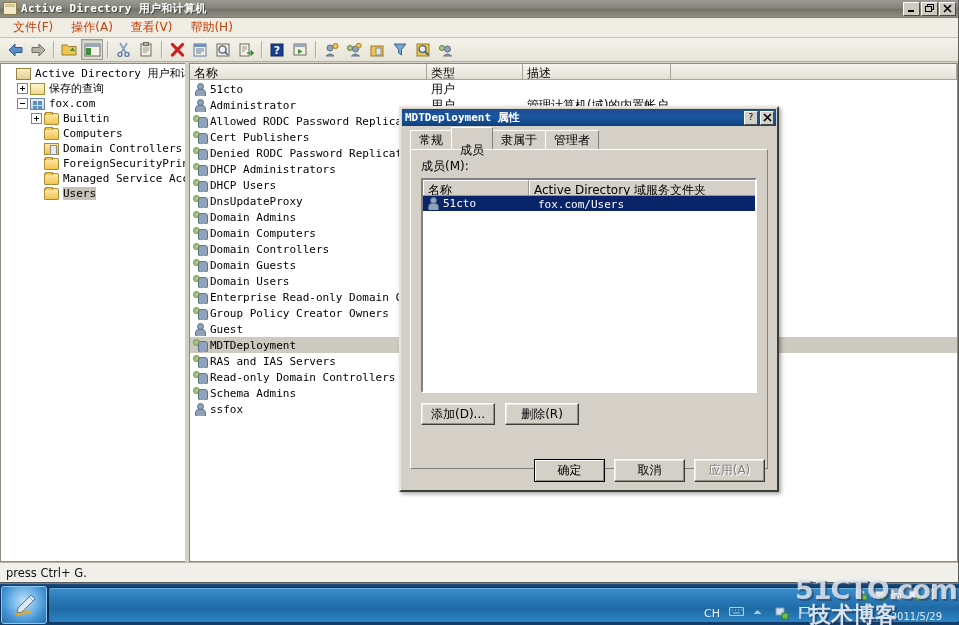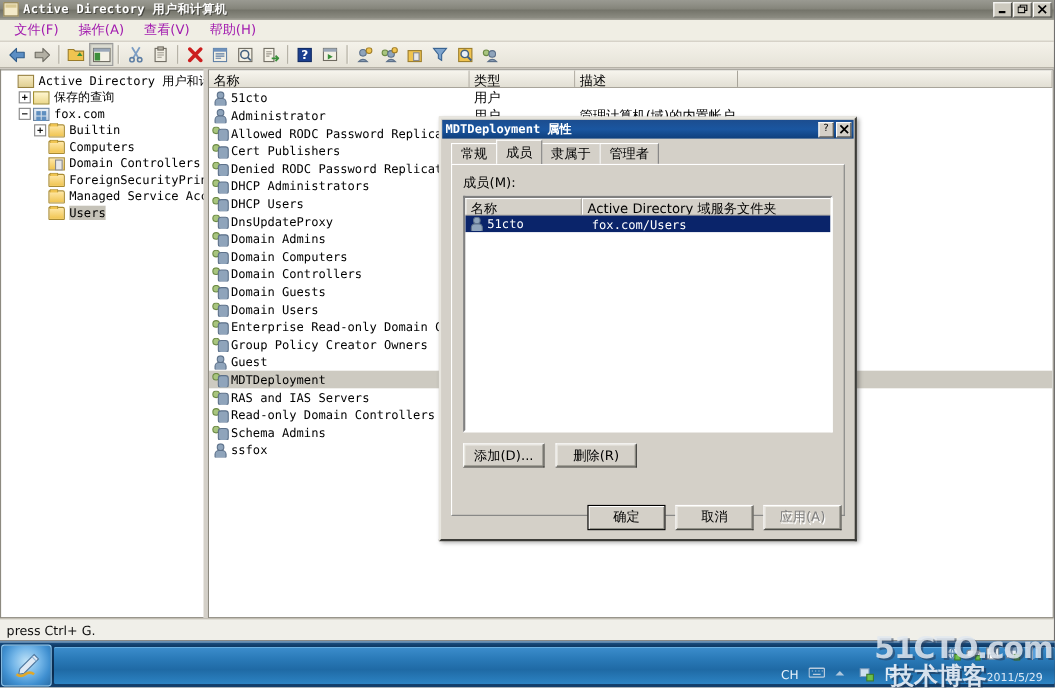--- a/index.html
+++ b/index.html
@@ -75,21 +75,21 @@
   .menubar {
     height: 20px;
     background: #f0eee4;
     display: flex; align-items: center;
     padding-left: 4px;
     border-bottom: 1px solid #c7c3b8;
   }
   .menubar .mi {
     padding: 2px 9px;
     font-size: 12px;
-    color: #a21caf;
+    color: #c2410c;
     font-family: "DejaVu Sans", sans-serif;
     white-space: nowrap;
     cursor: default;
   }
 
   
   .toolbar {
     height: 24px;
     background: linear-gradient(to bottom,#f4f2ea 0%, #e6e3d8 100%);
     display: flex; align-items: center;
@@ -279,21 +279,21 @@
     cursor:default;
     position:relative;
     height:19px;
     line-height:15px;
     white-space:nowrap;
   }
   .tab.active {
     background:#d4d0c8;
     height: 22px;
     line-height: 17px;
-    padding-top:3px;
+    padding-top:14px;
     z-index:3;
     border-color:#fff #808080 #d4d0c8 #fff;
     font-weight: normal;
     margin-top: 39px;
   }
   .tabpage {
     margin: 0 9px 0 9px;
     border:1px solid;
     border-color:#fff #808080 #808080 #fff;
     background:#d4d0c8;
@@ -377,21 +377,21 @@
   }
   .quicklaunch {
     flex: 1 1 auto;
     height: 34px;
     margin-left: 2px;
     background: linear-gradient(to bottom,#3b8ccb 0%, #2a7ab8 30%, #1f6aa5 60%, #2d84c4 100%);
     border-top:1px solid #68aee0;
     border-radius: 2px;
   }
   .tray {
-    position:absolute; right:7px; top:0; height:42px;
+    position:absolute; right:13px; top:0; height:42px;
     width: 250px;
   }
   .tray-icons {
     position:absolute; right: 6px; top: 3px;
     display:flex; align-items:center; gap:4px;
   }
   .tico { width:14px;height:14px; position:relative; }
   .tray-bottom {
     position:absolute; left: 8px; bottom: 6px; right:4px;
     display:flex; align-items:center; gap:9px;

